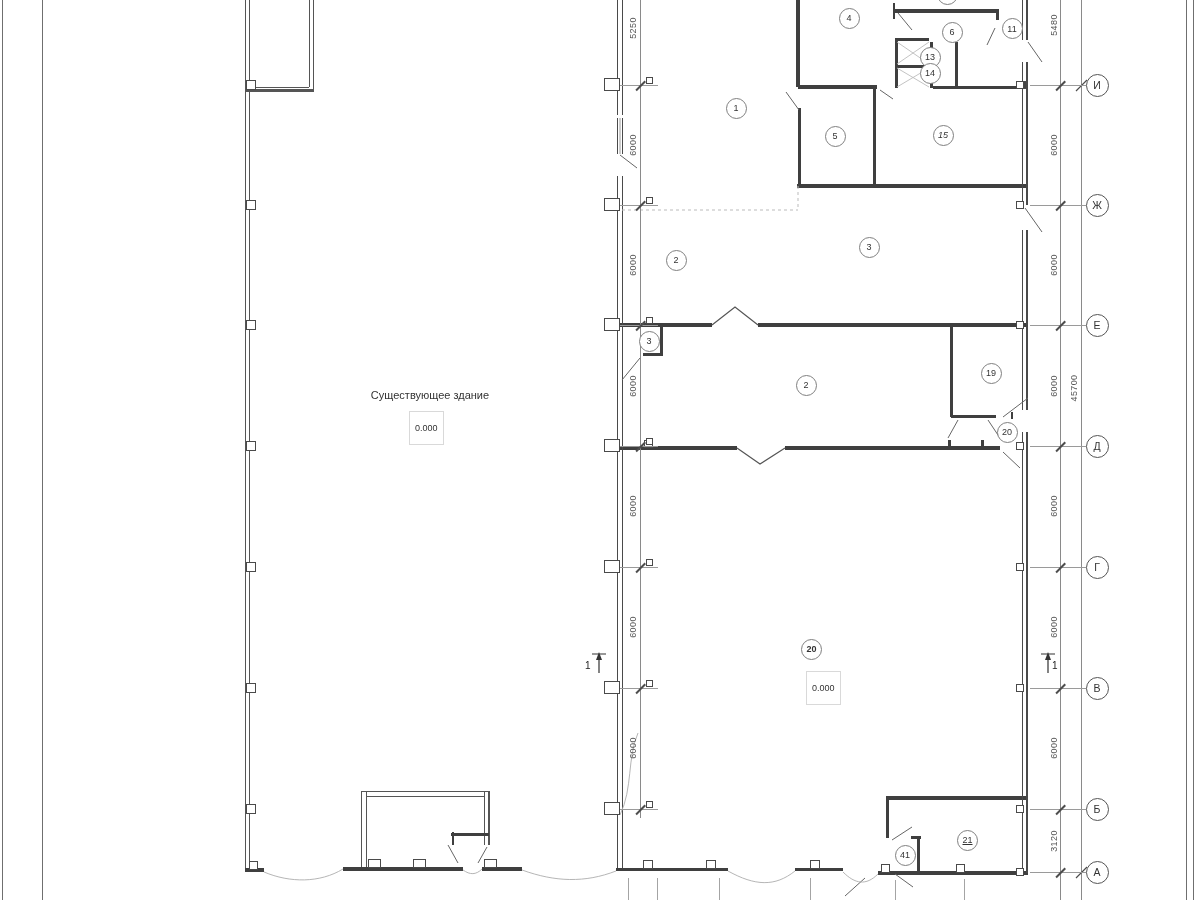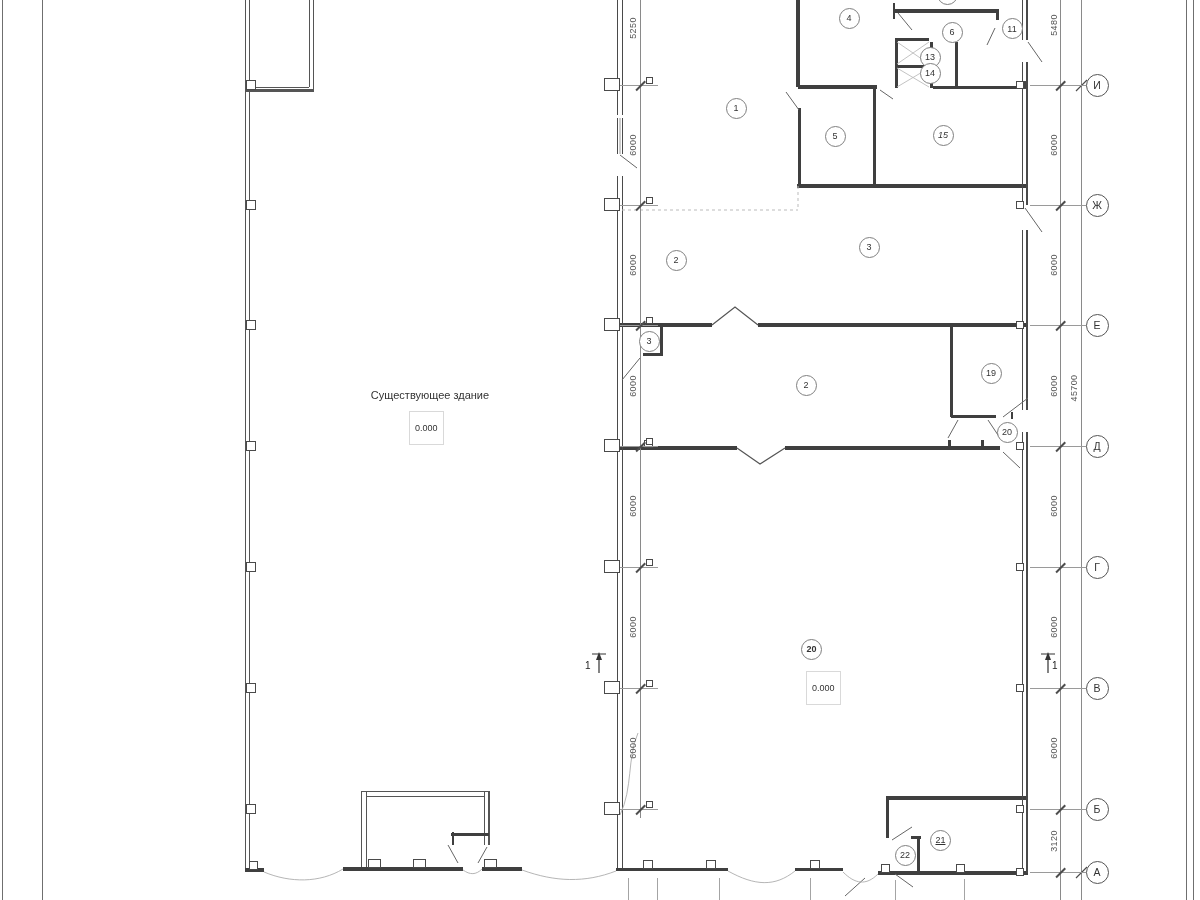--- a/index.html
+++ b/index.html
@@ -175,22 +175,22 @@
     <div class="bubble" style="left: 1001.5px; top: 18px;">11</div>
     <div class="bubble" style="left: 941.5px; top: 21.5px;">6</div>
     <div class="bubble" style="left: 919.5px; top: 46.5px;">13</div>
     <div class="bubble" style="left: 919.5px; top: 62.5px;">14</div>
     <div class="bubble" style="left: 932.5px; top: 124.5px; font-style: italic;">15</div>
     <div class="bubble" style="left: 638.5px; top: 330.5px;">3</div>
     <div class="bubble" style="left: 795.5px; top: 374.5px;">2</div>
     <div class="bubble" style="left: 980.5px; top: 362.5px;">19</div>
     <div class="bubble" style="left: 996.5px; top: 421.5px;">20</div>
     <div class="bubble" style="left: 801px; top: 638.5px; font-weight: bold;">20</div>
-    <div class="bubble" style="left: 930px; top: 829.5px; text-decoration: underline;">21</div>
-    <div class="bubble" style="left: 894.5px; top: 844.5px;">22</div>
+    <div class="bubble" style="left: 957px; top: 829.5px; text-decoration: underline;">21</div>
+    <div class="bubble" style="left: 894.5px; top: 844.5px;">41</div>
     <div class="hl" style="left: 1030px; top: 85px; width: 56px;"></div>
     <div class="tick" style="left: 1053.5px; top: 85px;"></div>
     <div class="sq" style="left: 1016px; top: 81px; width: 8px; height: 8px;"></div>
     <div class="bubble axis" style="left: 1085.5px; top: 73.5px;">И</div>
     <div class="hl" style="left: 610px; top: 85px; width: 48px;"></div>
     <div class="tick" style="left: 633.5px; top: 85px;"></div>
     <div class="sq" style="left: 646px; top: 77px; width: 7px; height: 7px;"></div>
     <div class="sq" style="left: 604px; top: 78px; width: 16px; height: 13px;"></div>
     <div class="sq" style="left: 246px; top: 80px; width: 10px; height: 10px;"></div>
     <div class="hl" style="left: 1030px; top: 205px; width: 56px;"></div>

